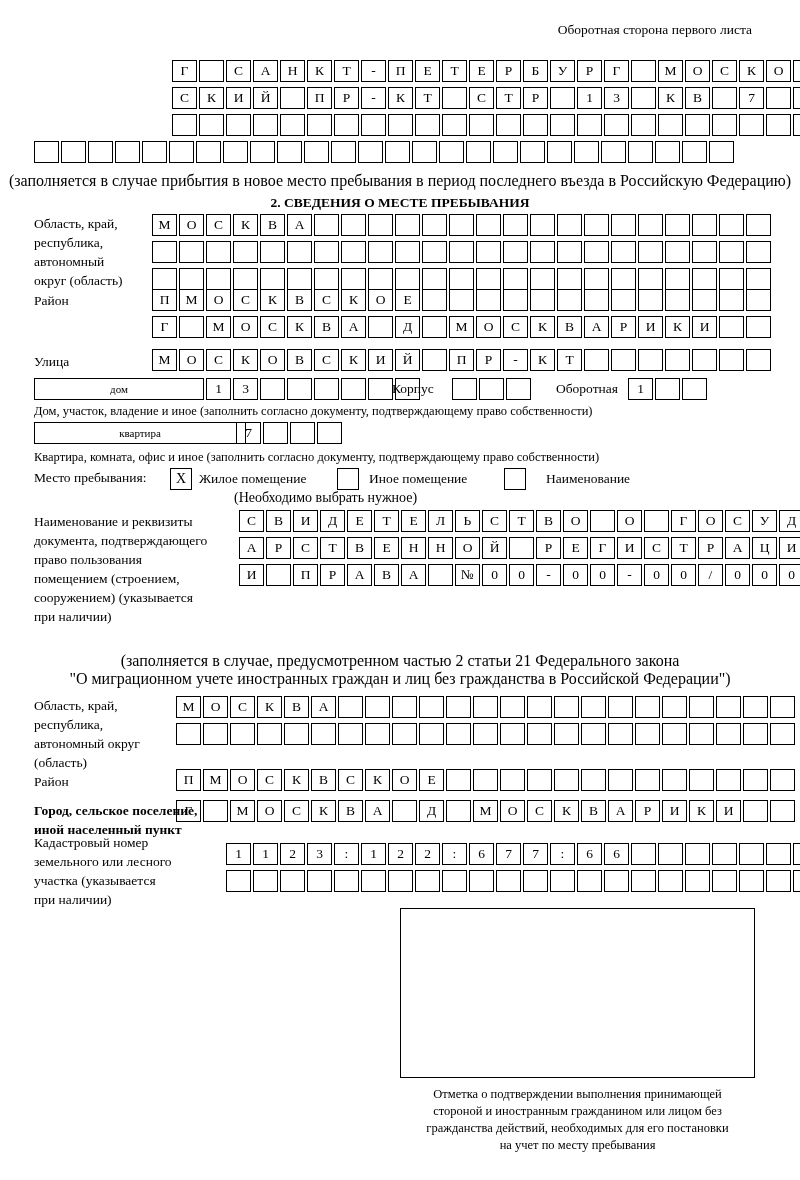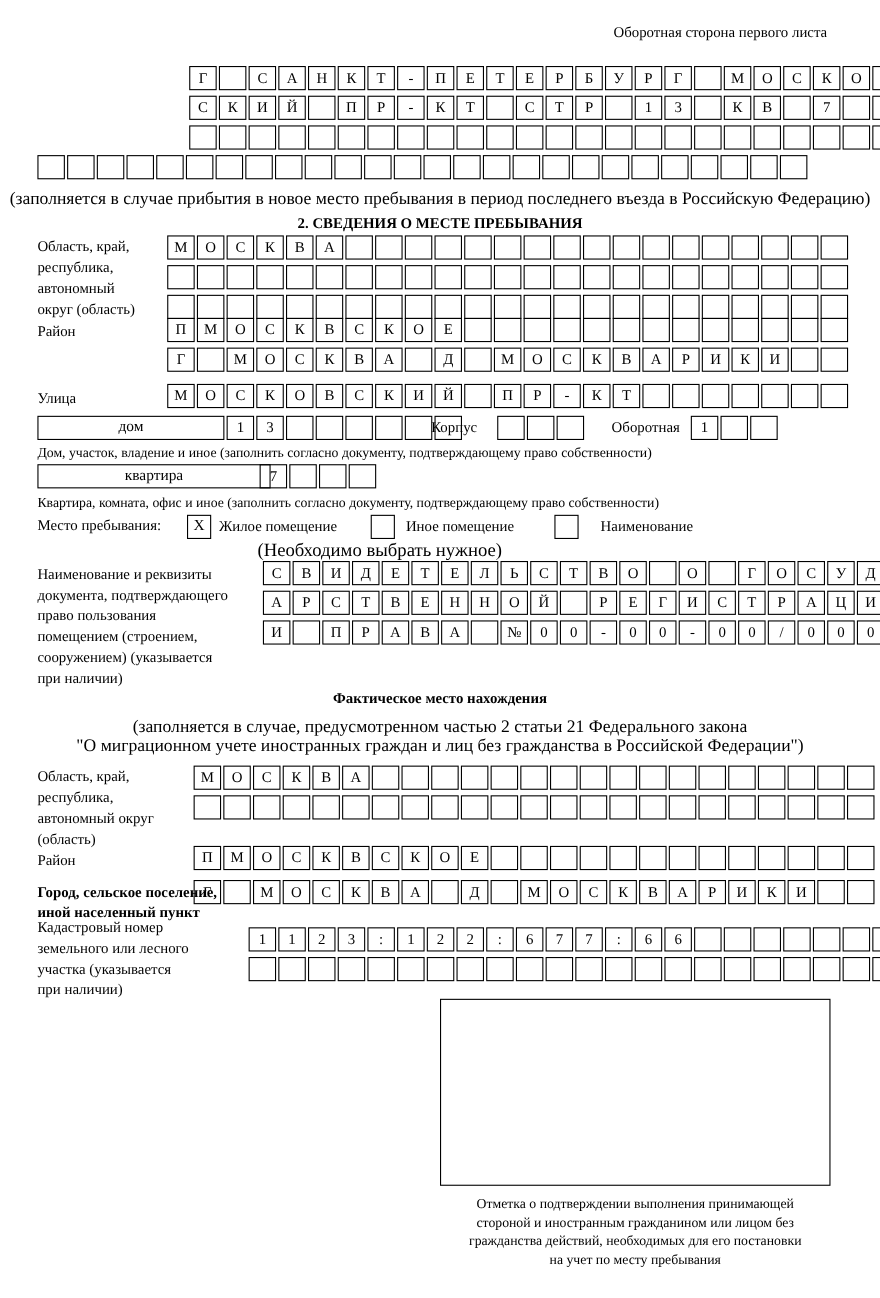--- a/index.html
+++ b/index.html
@@ -58,21 +58,21 @@
     font-size: 13.5px;
     line-height: 20px;
     font-family: "Liberation Serif", serif;
   }
   .boxline {
     position: absolute;
     border: 1px solid #000;
     box-sizing: border-box;
     height: 22px;
     text-align: center;
-    font-size: 14px;
+    font-size: 11px;
     line-height: 20px;
   }
   .checkbox {
     width: 22px;
     height: 22px;
     border: 1px solid #000;
     box-sizing: border-box;
     display: inline-block;
     text-align: center;
     line-height: 20px;
@@ -410,21 +410,21 @@
 
   <div class="lbl" style="top:448px; left:34px; font-size:12.5px;">Квартира, комната, офис и иное (заполнить согласно документу, подтверждающему право собственности)</div>
 
   <div class="inline-lbl" style="top:470px; left:34px;">Место пребывания:</div>
   <div class="checkbox" style="position:absolute; top:468px; left:170px;">X</div>
   <div class="inline-lbl" style="top:471px; left:199px;">Жилое помещение</div>
   <div class="checkbox" style="position:absolute; top:468px; left:337px;"></div>
   <div class="inline-lbl" style="top:471px; left:369px;">Иное помещение</div>
   <div class="checkbox" style="position:absolute; top:468px; left:504px;"></div>
   <div class="inline-lbl" style="top:471px; left:546px;">Наименование</div>
-  <div class="inline-lbl" style="top:490px; left:234px; font-size:17px;">(Необходимо выбрать нужное)</div>
+  <div class="inline-lbl" style="top:490px; left:234px; font-size:14px;">(Необходимо выбрать нужное)</div>
 
   <div class="lbl" style="top:512px; left:34px;">Наименование и реквизиты
 документа, подтверждающего
 право пользования
 помещением (строением,
 сооружением) (указывается
 при наличии)</div>
   <div class="row" id="s2-doc-0" style="top:510px; left:239px;">
       <div class="cell">С</div>
       <div class="cell">В</div>
@@ -488,21 +488,20 @@
       <div class="cell">0</div>
       <div class="cell">-</div>
       <div class="cell">0</div>
       <div class="cell">0</div>
       <div class="cell">/</div>
       <div class="cell">0</div>
       <div class="cell">0</div>
       <div class="cell">0</div>
     </div>
 
-  <div class="ctr bold" style="top:626px; font-size:13.5px;">Фактическое место нахождения</div>
   <div class="ctr" style="top:652px;">(заполняется в случае, предусмотренном частью 2 статьи 21 Федерального закона</div>
   <div class="ctr" style="top:670px;">"О миграционном учете иностранных граждан и лиц без гражданства в Российской Федерации")</div>
 
   <div class="lbl" style="top:696px; left:34px;">Область, край,
 республика,
 автономный округ
 (область)</div>
   <div class="row" id="al-region-0" style="top:696px; left:176px;">
       <div class="cell">М</div>
       <div class="cell">О</div>

